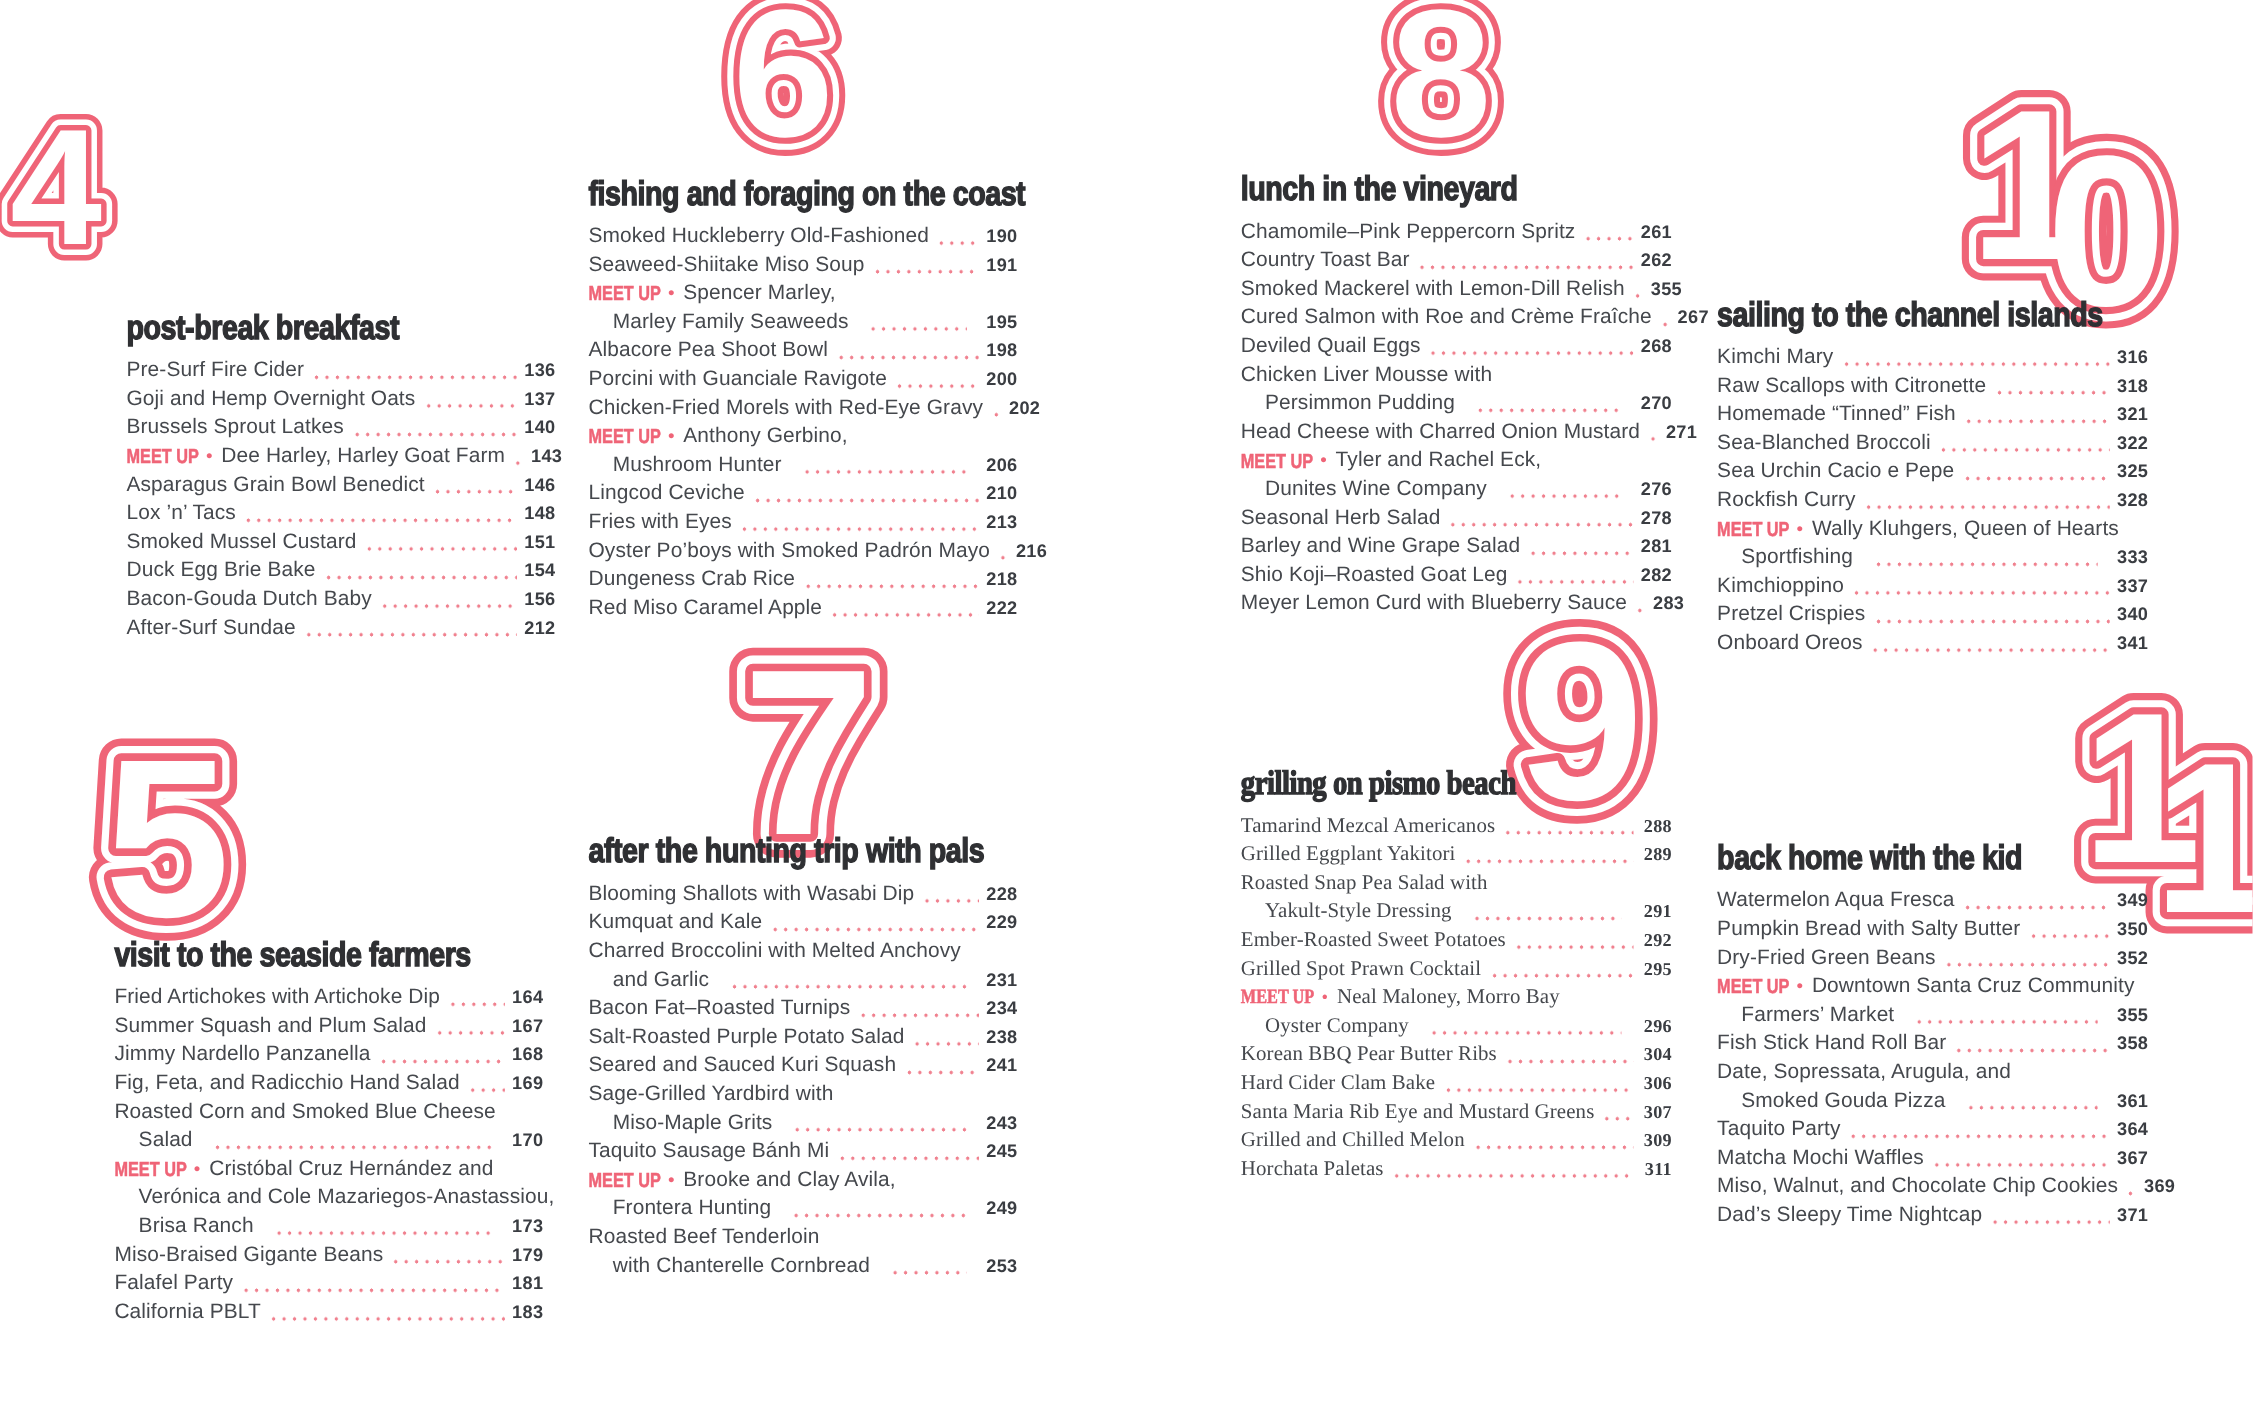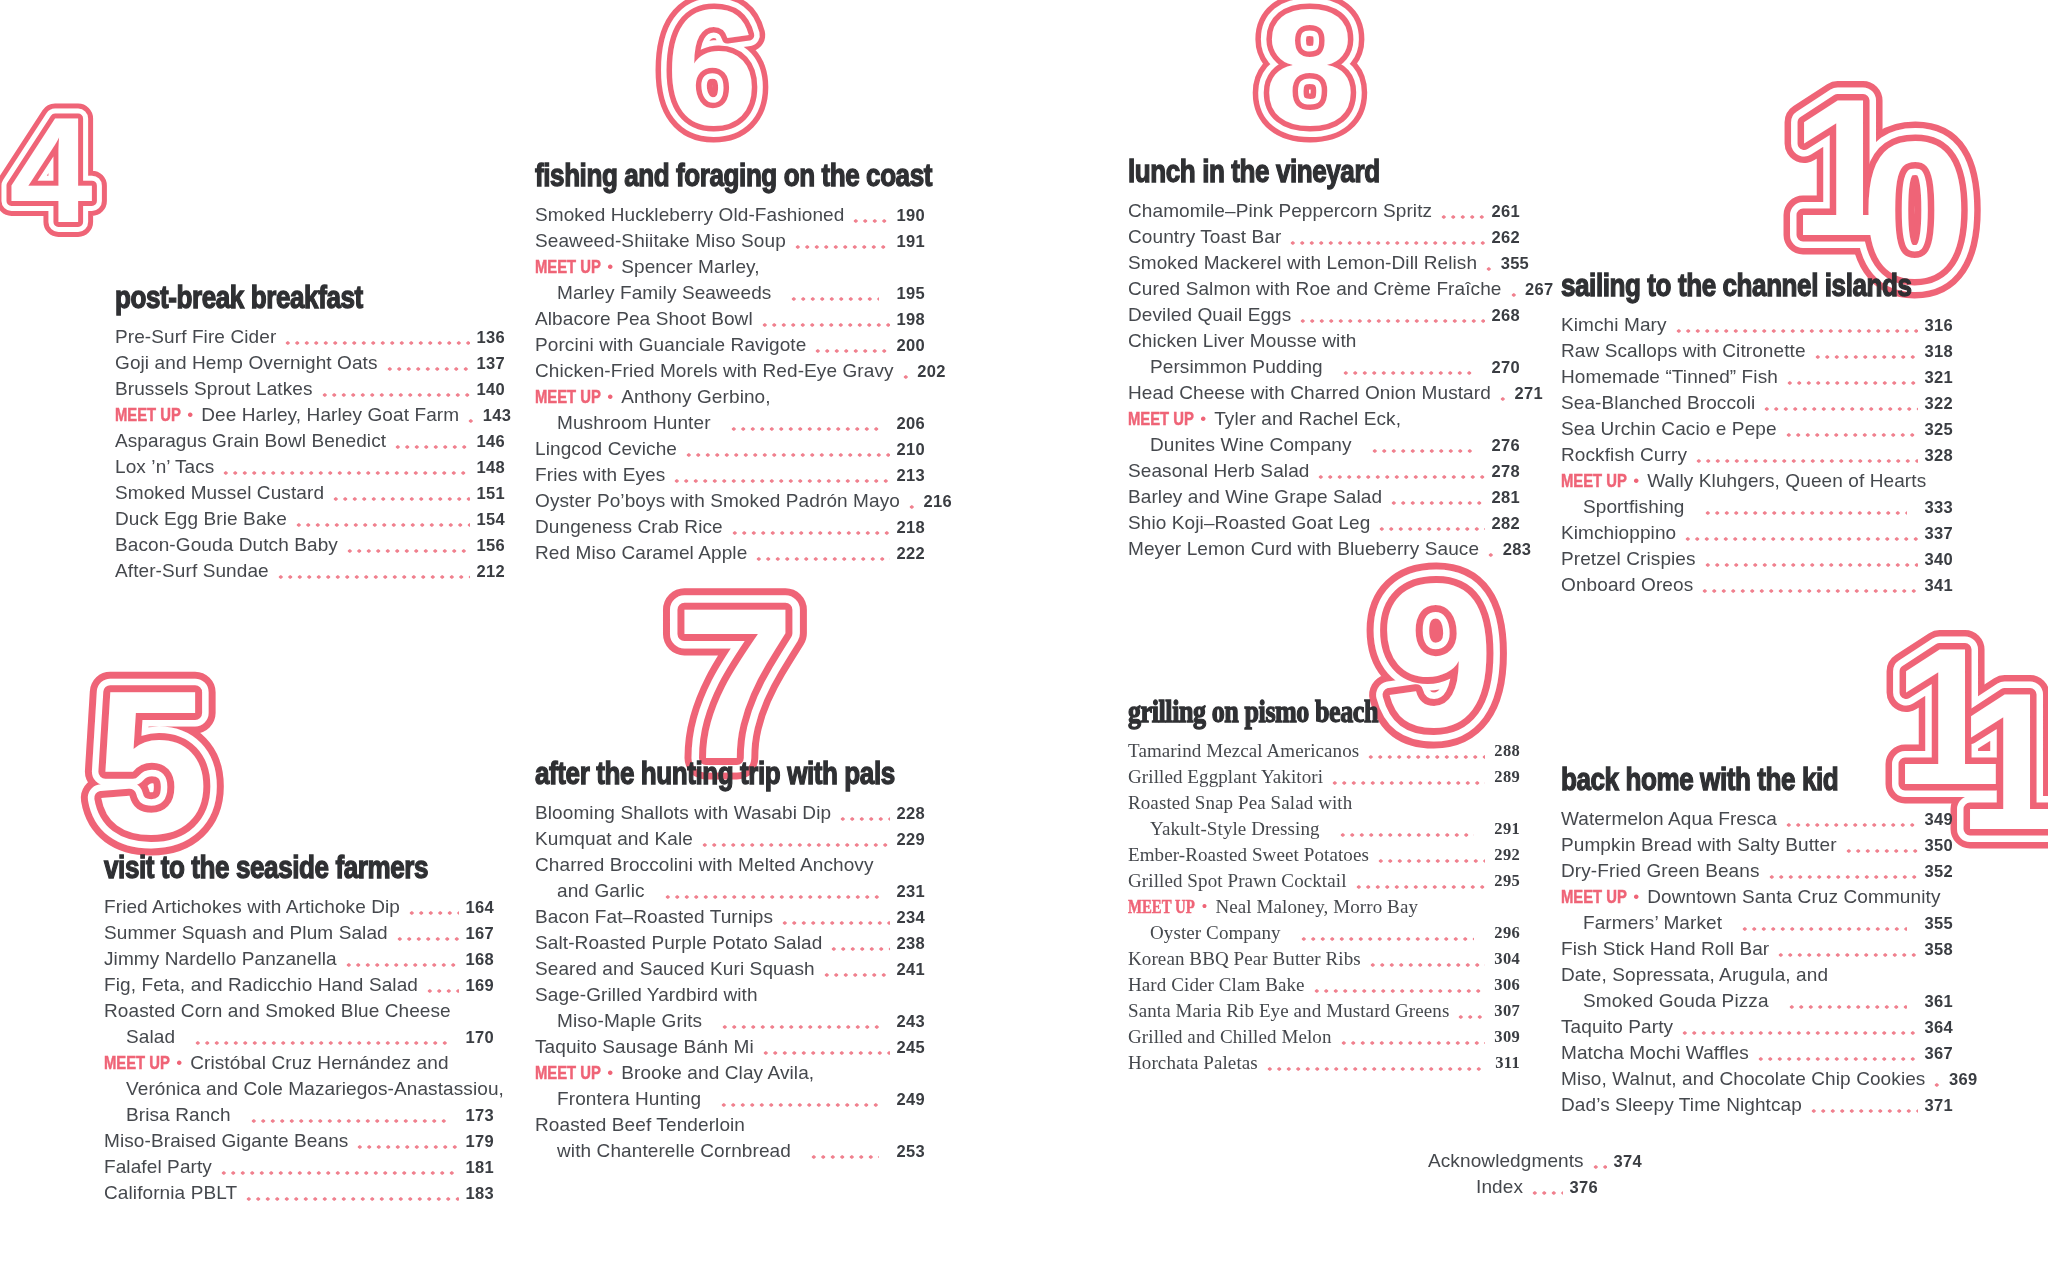--- a/index.html
+++ b/index.html
@@ -839,26 +839,14 @@
         <div class="toc-item">
           <div class="line">
             <span class="txt">Dad’s Sleepy Time Nightcap</span>
             <span class="leader"></span>
             <span class="page">371</span>
           </div>
         </div>
       </div>
   </section>
 
-  <div id="footer">
-    <div class="line">
-      <span class="txt">Acknowledgments</span>
-      <span class="leader"></span>
-      <span class="page">374</span>
-    </div>
-    <div class="line frow2">
-      <span class="txt">Index</span>
-      <span class="leader"></span>
-      <span class="page">376</span>
-    </div>
-  </div>
 
 </div>
 
 </body></html>

